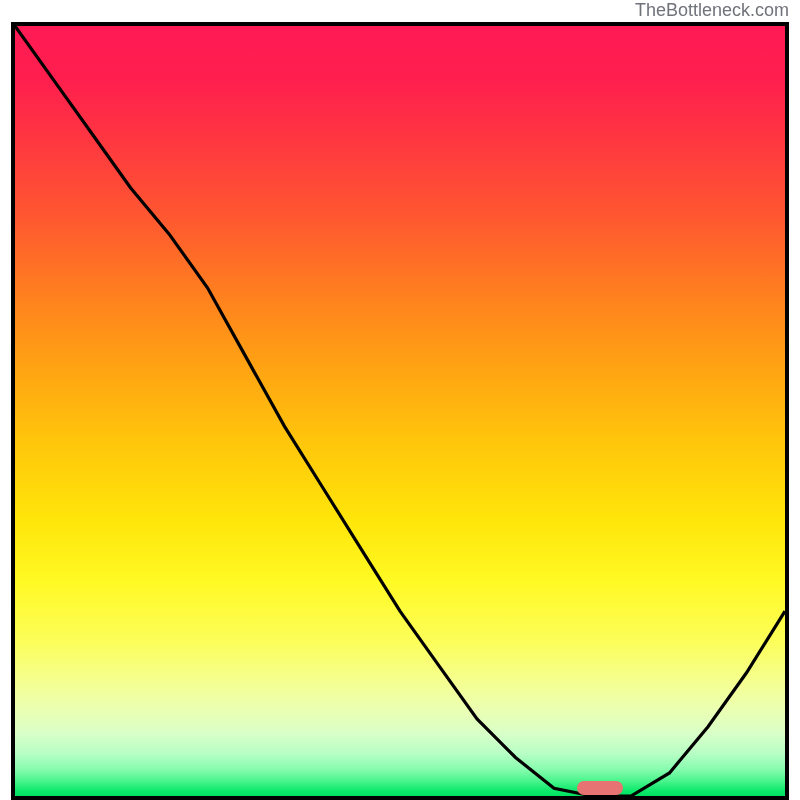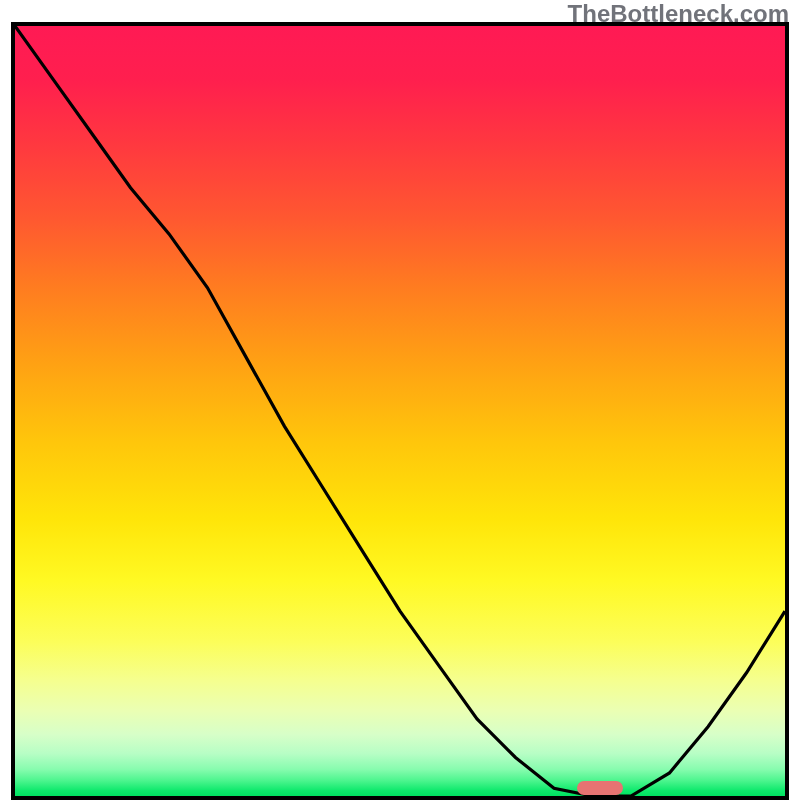--- a/index.html
+++ b/index.html
@@ -59,22 +59,22 @@
     width: 47px;
     height: 14px;
     background: #e77372;
     border-radius: 7px;
   }
   .watermark {
     position: absolute;
     top: 0px;
     right: 11px;
     font-family: Arial, Helvetica, sans-serif;
-    font-size: 24px;
-    font-weight: bold;
+    font-size: 18px;
+    font-weight: normal;
     color: #71737a;
   }
 </style>
 </head>
 <body>
 
 <div class="watermark">TheBottleneck.com</div>
 
 <div class="frame">
   <div class="gradient"></div>

